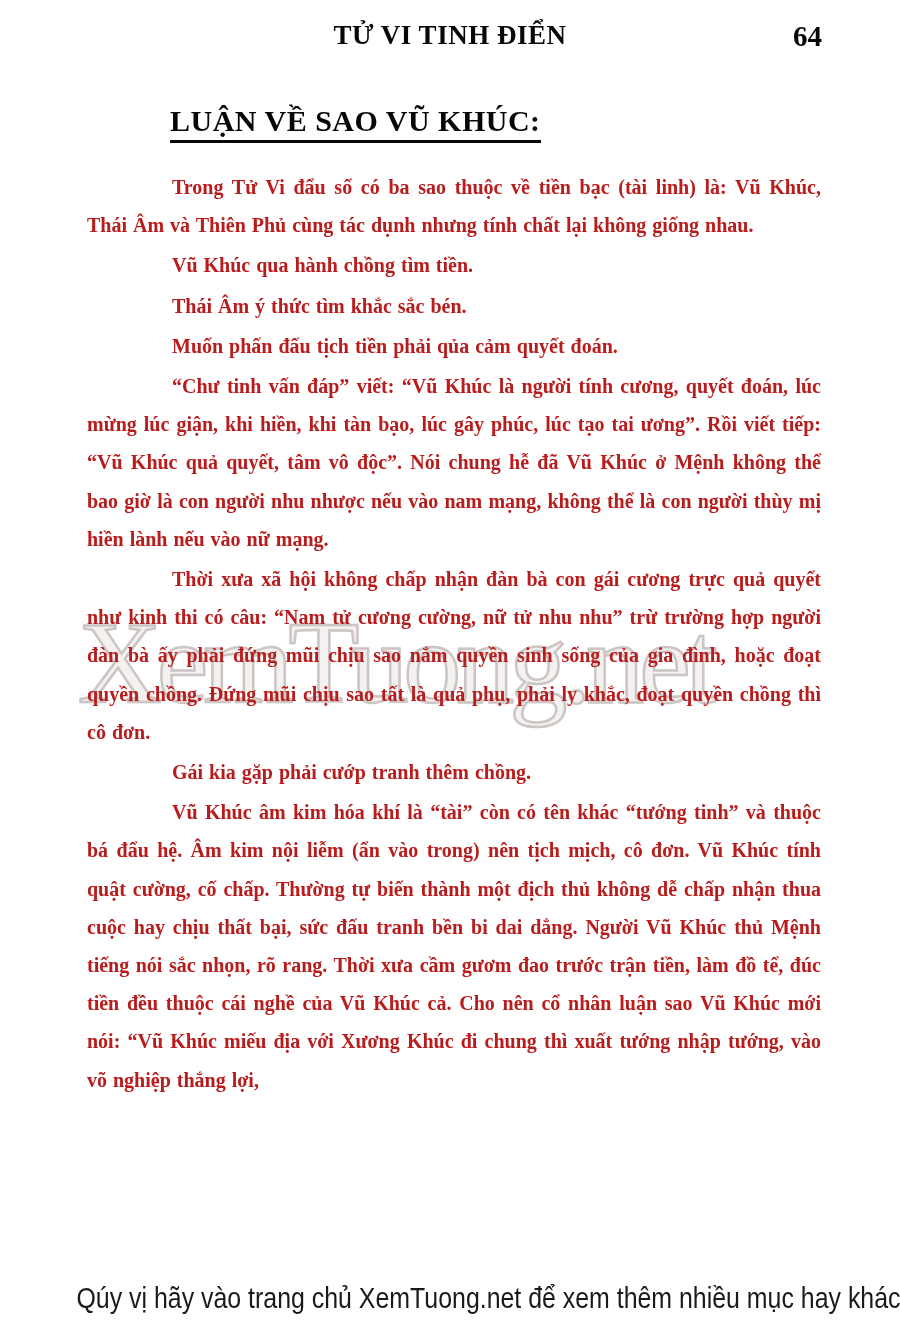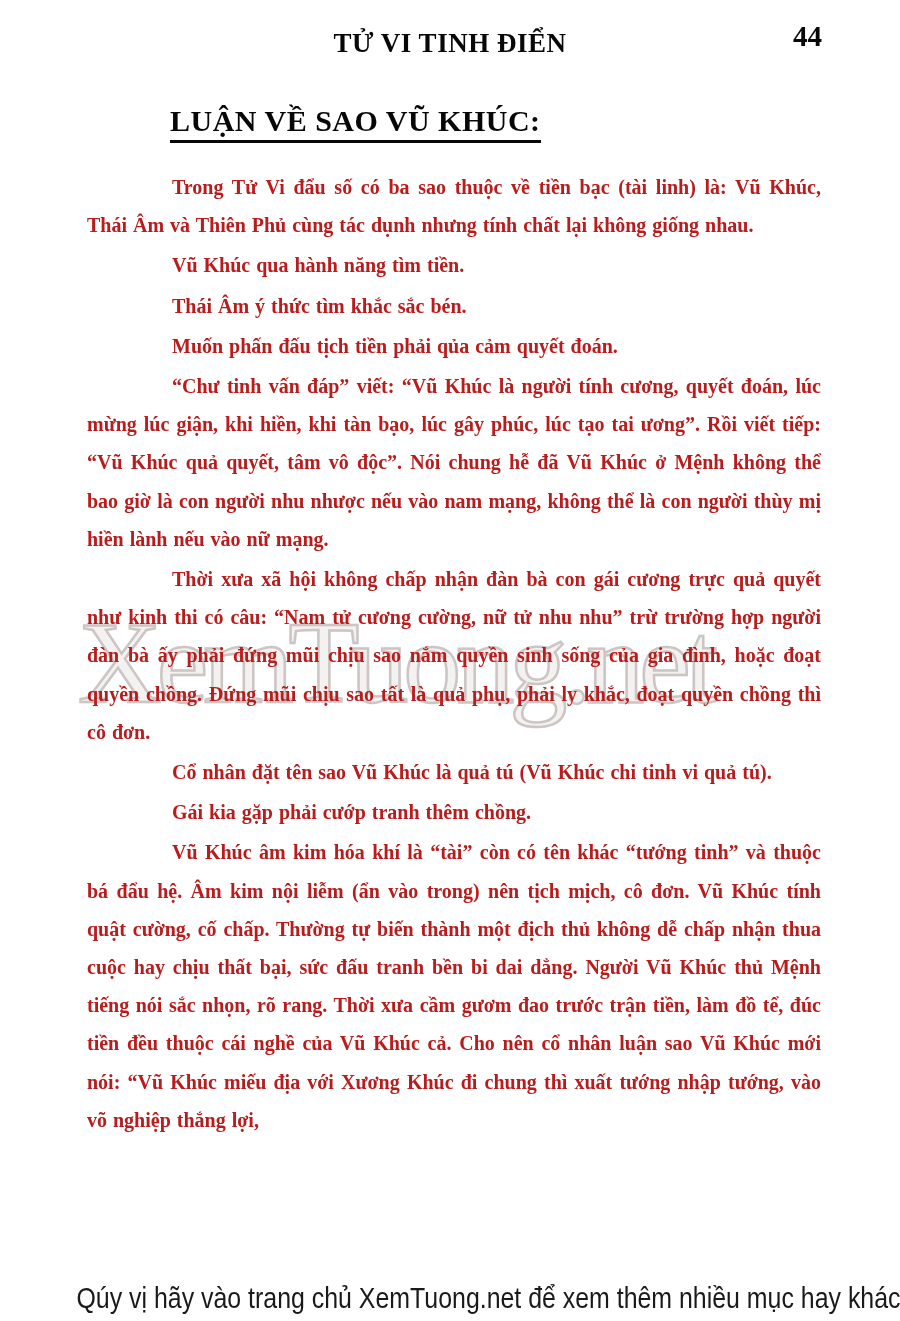--- a/index.html
+++ b/index.html
@@ -10,21 +10,21 @@
   .page {
     position: relative;
     width: 900px;
     height: 1321px;
     background: #ffffff;
     overflow: hidden;
     font-family: "Liberation Serif", serif;
   }
   .running-title {
     position: absolute;
-    top: 28px;
+    top: 20px;
     left: 0;
     width: 100%;
     text-align: center;
     font-weight: 700;
     font-size: 27px;
     letter-spacing: 0.5px;
     color: #080808;
   }
   .page-number {
     position: absolute;
@@ -96,33 +96,32 @@
     white-space: nowrap;
   }
 </style>
 </head>
 <body>
 
 <div class="page">
 
   <div class="running-title">TỬ VI TINH ĐIỂN</div>
 
-  <div class="page-number">44</div>
+  <div class="page-number">64</div>
 
   <h2 class="section-title">LUẬN VỀ SAO VŨ KHÚC:</h2>
 
   <div class="watermark">XemTuong.net</div>
 
   <div class="body-text">
       <p class="para">Trong Tử Vi đẩu số có ba sao thuộc về tiền bạc (tài linh) là: Vũ Khúc, Thái Âm và Thiên Phủ cùng tác dụnh nhưng tính chất lại không giống nhau.</p>
-      <p class="para">Vũ Khúc qua hành năng tìm tiền.</p>
+      <p class="para">Vũ Khúc qua hành chồng tìm tiền.</p>
       <p class="para">Thái Âm ý thức tìm khắc sắc bén.</p>
       <p class="para">Muốn phấn đấu tịch tiền phải qủa cảm quyết đoán.</p>
       <p class="para">“Chư tinh vấn đáp” viết: “Vũ Khúc là người tính cương, quyết đoán, lúc mừng lúc giận, khi hiền, khi tàn bạo, lúc gây phúc, lúc tạo tai ương”. Rồi viết tiếp: “Vũ Khúc quả quyết, tâm vô độc”. Nói chung hễ đã Vũ Khúc ở Mệnh không thể bao giờ là con người nhu nhược nếu vào nam mạng, không thể là con người thùy mị hiền lành nếu vào nữ mạng.</p>
       <p class="para">Thời xưa xã hội không chấp nhận đàn bà con gái cương trực quả quyết như kinh thi có câu: “Nam tử cương cường, nữ tử nhu nhu” trừ trường hợp người đàn bà ấy phải đứng mũi chịu sao nắm quyền sinh sống của gia đình, hoặc đoạt quyền chồng. Đứng mũi chịu sao tất là quả phụ, phải ly khắc, đoạt quyền chồng thì cô đơn.</p>
-      <p class="para">Cổ nhân đặt tên sao Vũ Khúc là quả tú (Vũ Khúc chi tinh vi quả tú).</p>
       <p class="para">Gái kia gặp phải cướp tranh thêm chồng.</p>
       <p class="para">Vũ Khúc âm kim hóa khí là “tài” còn có tên khác “tướng tinh” và thuộc bá đẩu hệ. Âm kim nội liễm (ẩn vào trong) nên tịch mịch, cô đơn. Vũ Khúc tính quật cường, cố chấp. Thường tự biến thành một địch thủ không dễ chấp nhận thua cuộc hay chịu thất bại, sức đấu tranh bền bi dai dẳng. Người Vũ Khúc thủ Mệnh tiếng nói sắc nhọn, rõ rang. Thời xưa cầm gươm đao trước trận tiền, làm đồ tể, đúc tiền đều thuộc cái nghề của Vũ Khúc cả. Cho nên cổ nhân luận sao Vũ Khúc mới nói: “Vũ Khúc miếu địa với Xương Khúc đi chung thì xuất tướng nhập tướng, vào võ nghiệp thắng lợi,</p>
     </div>
 
   <div class="footer-note">Qúy vị hãy vào trang chủ XemTuong.net để xem thêm nhiều mục hay khác</div>
 
 </div>
 
 </body></html>

